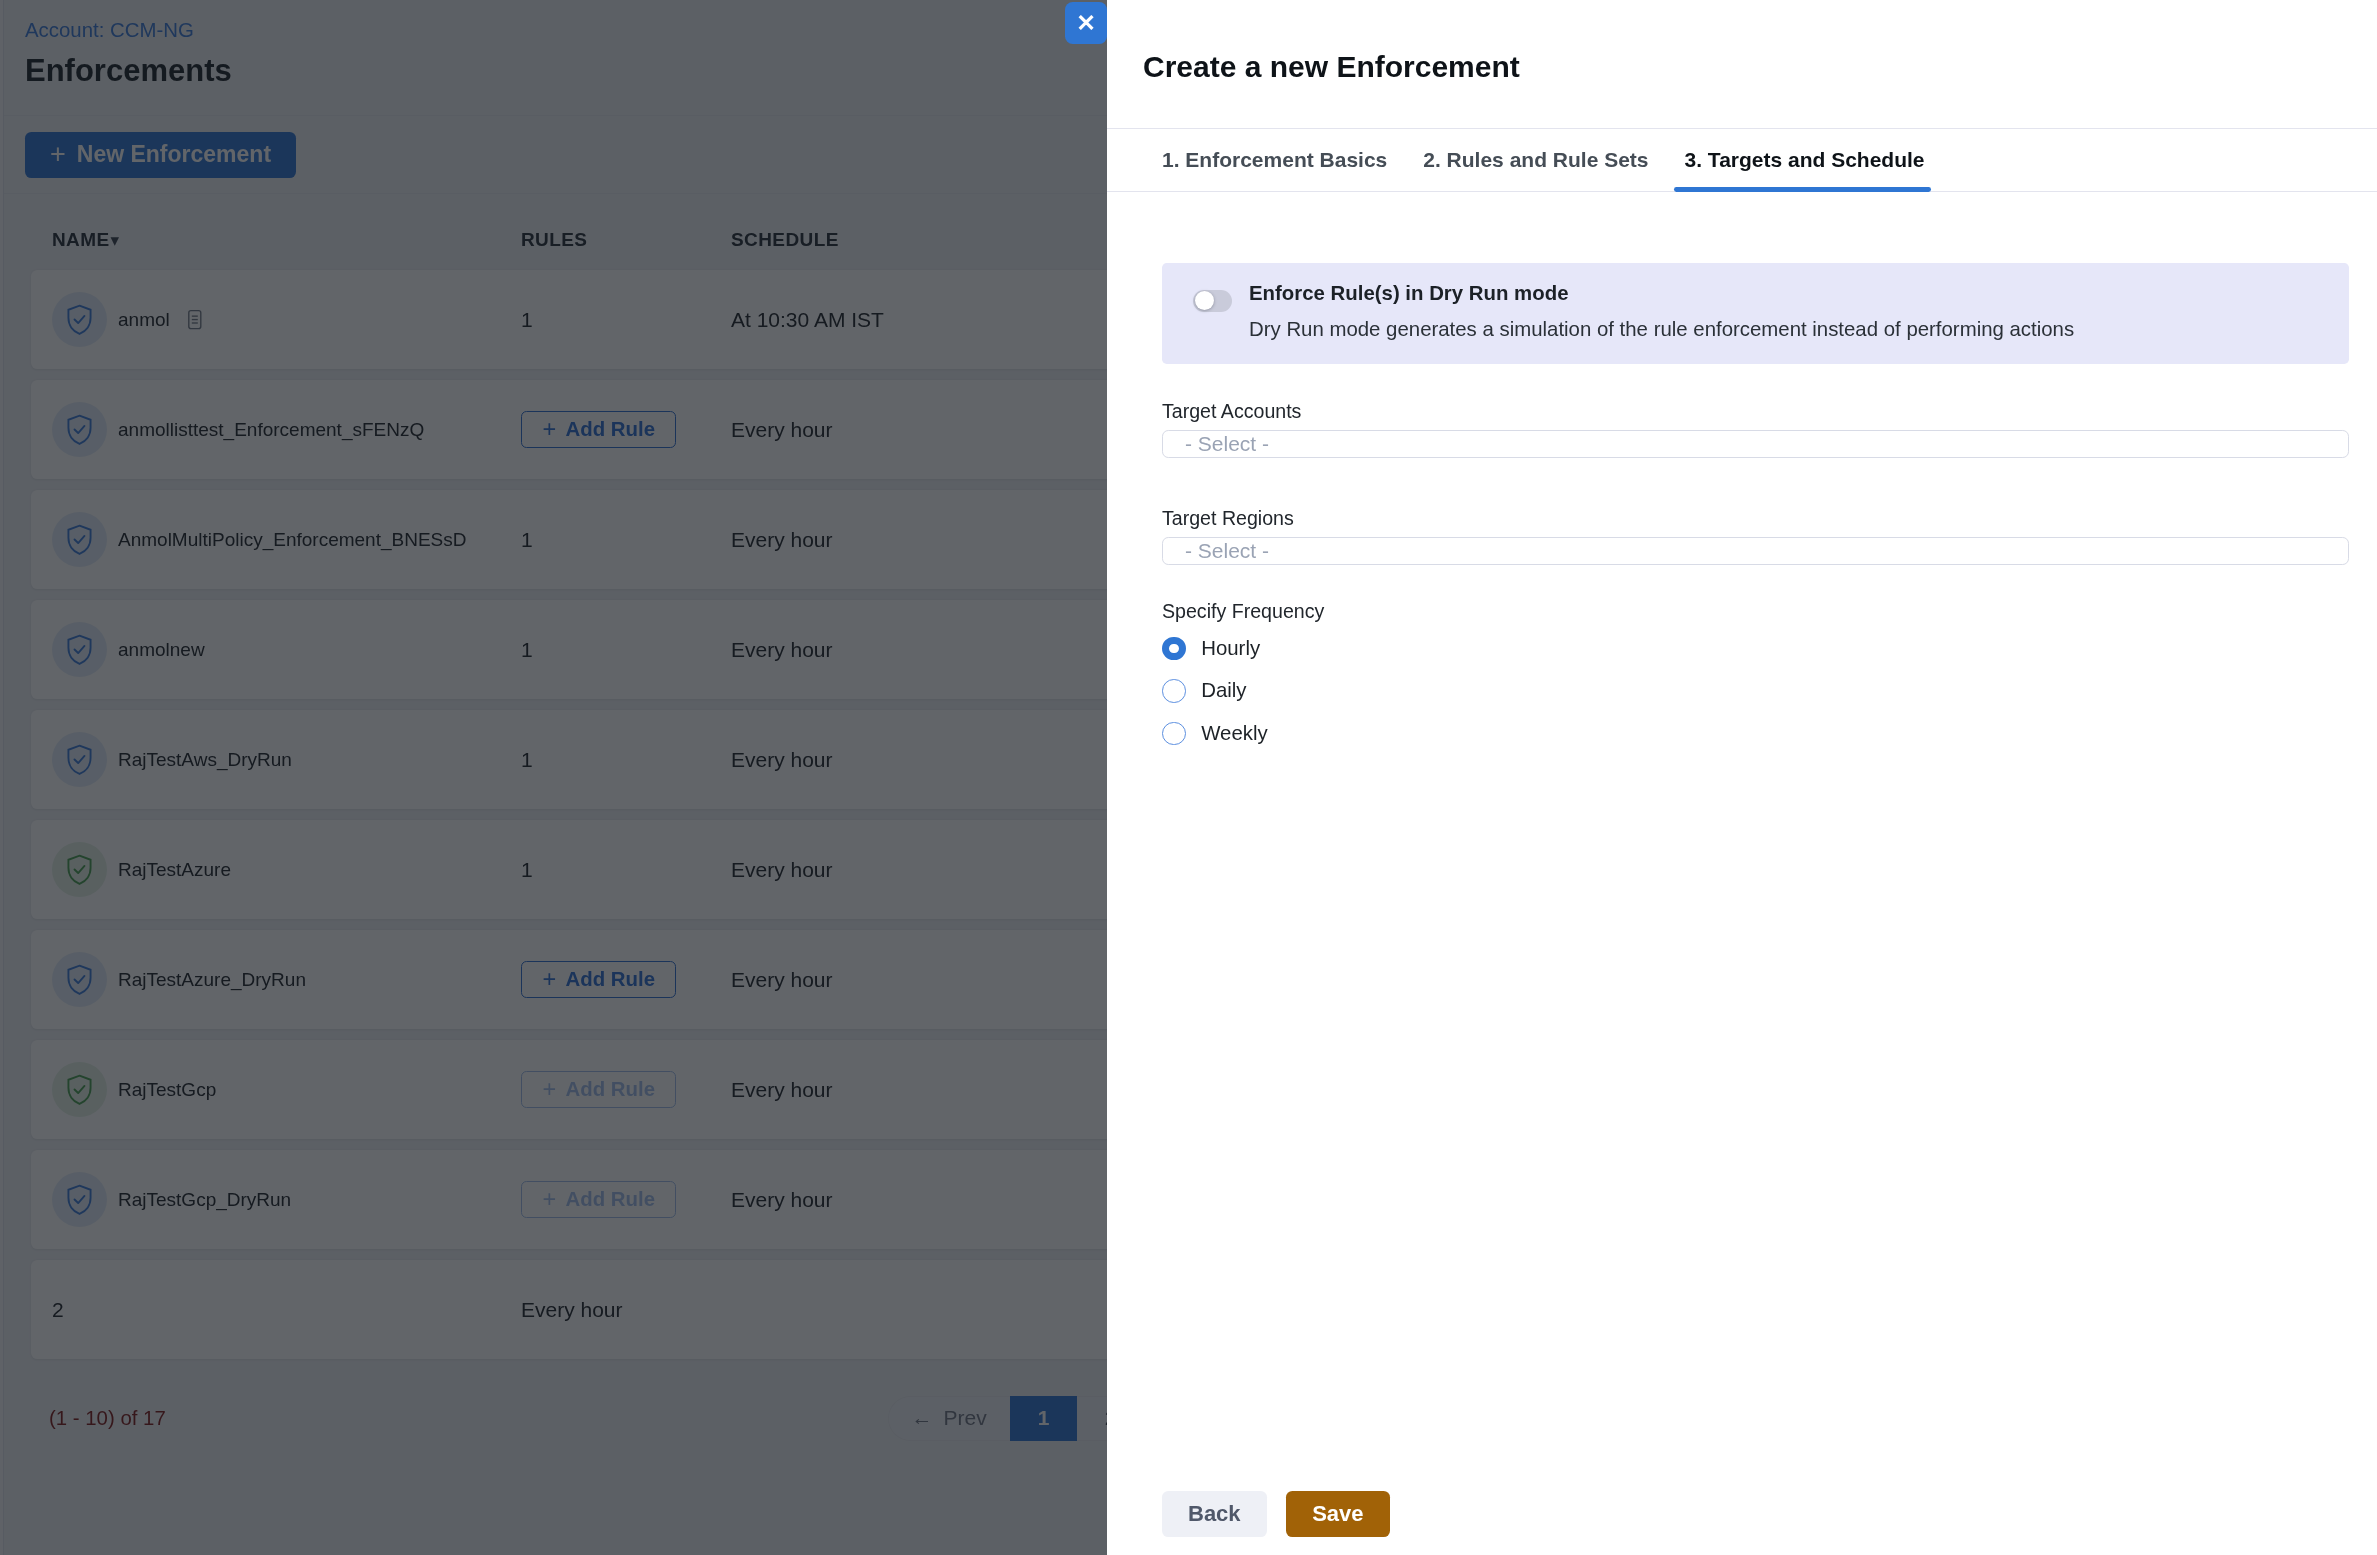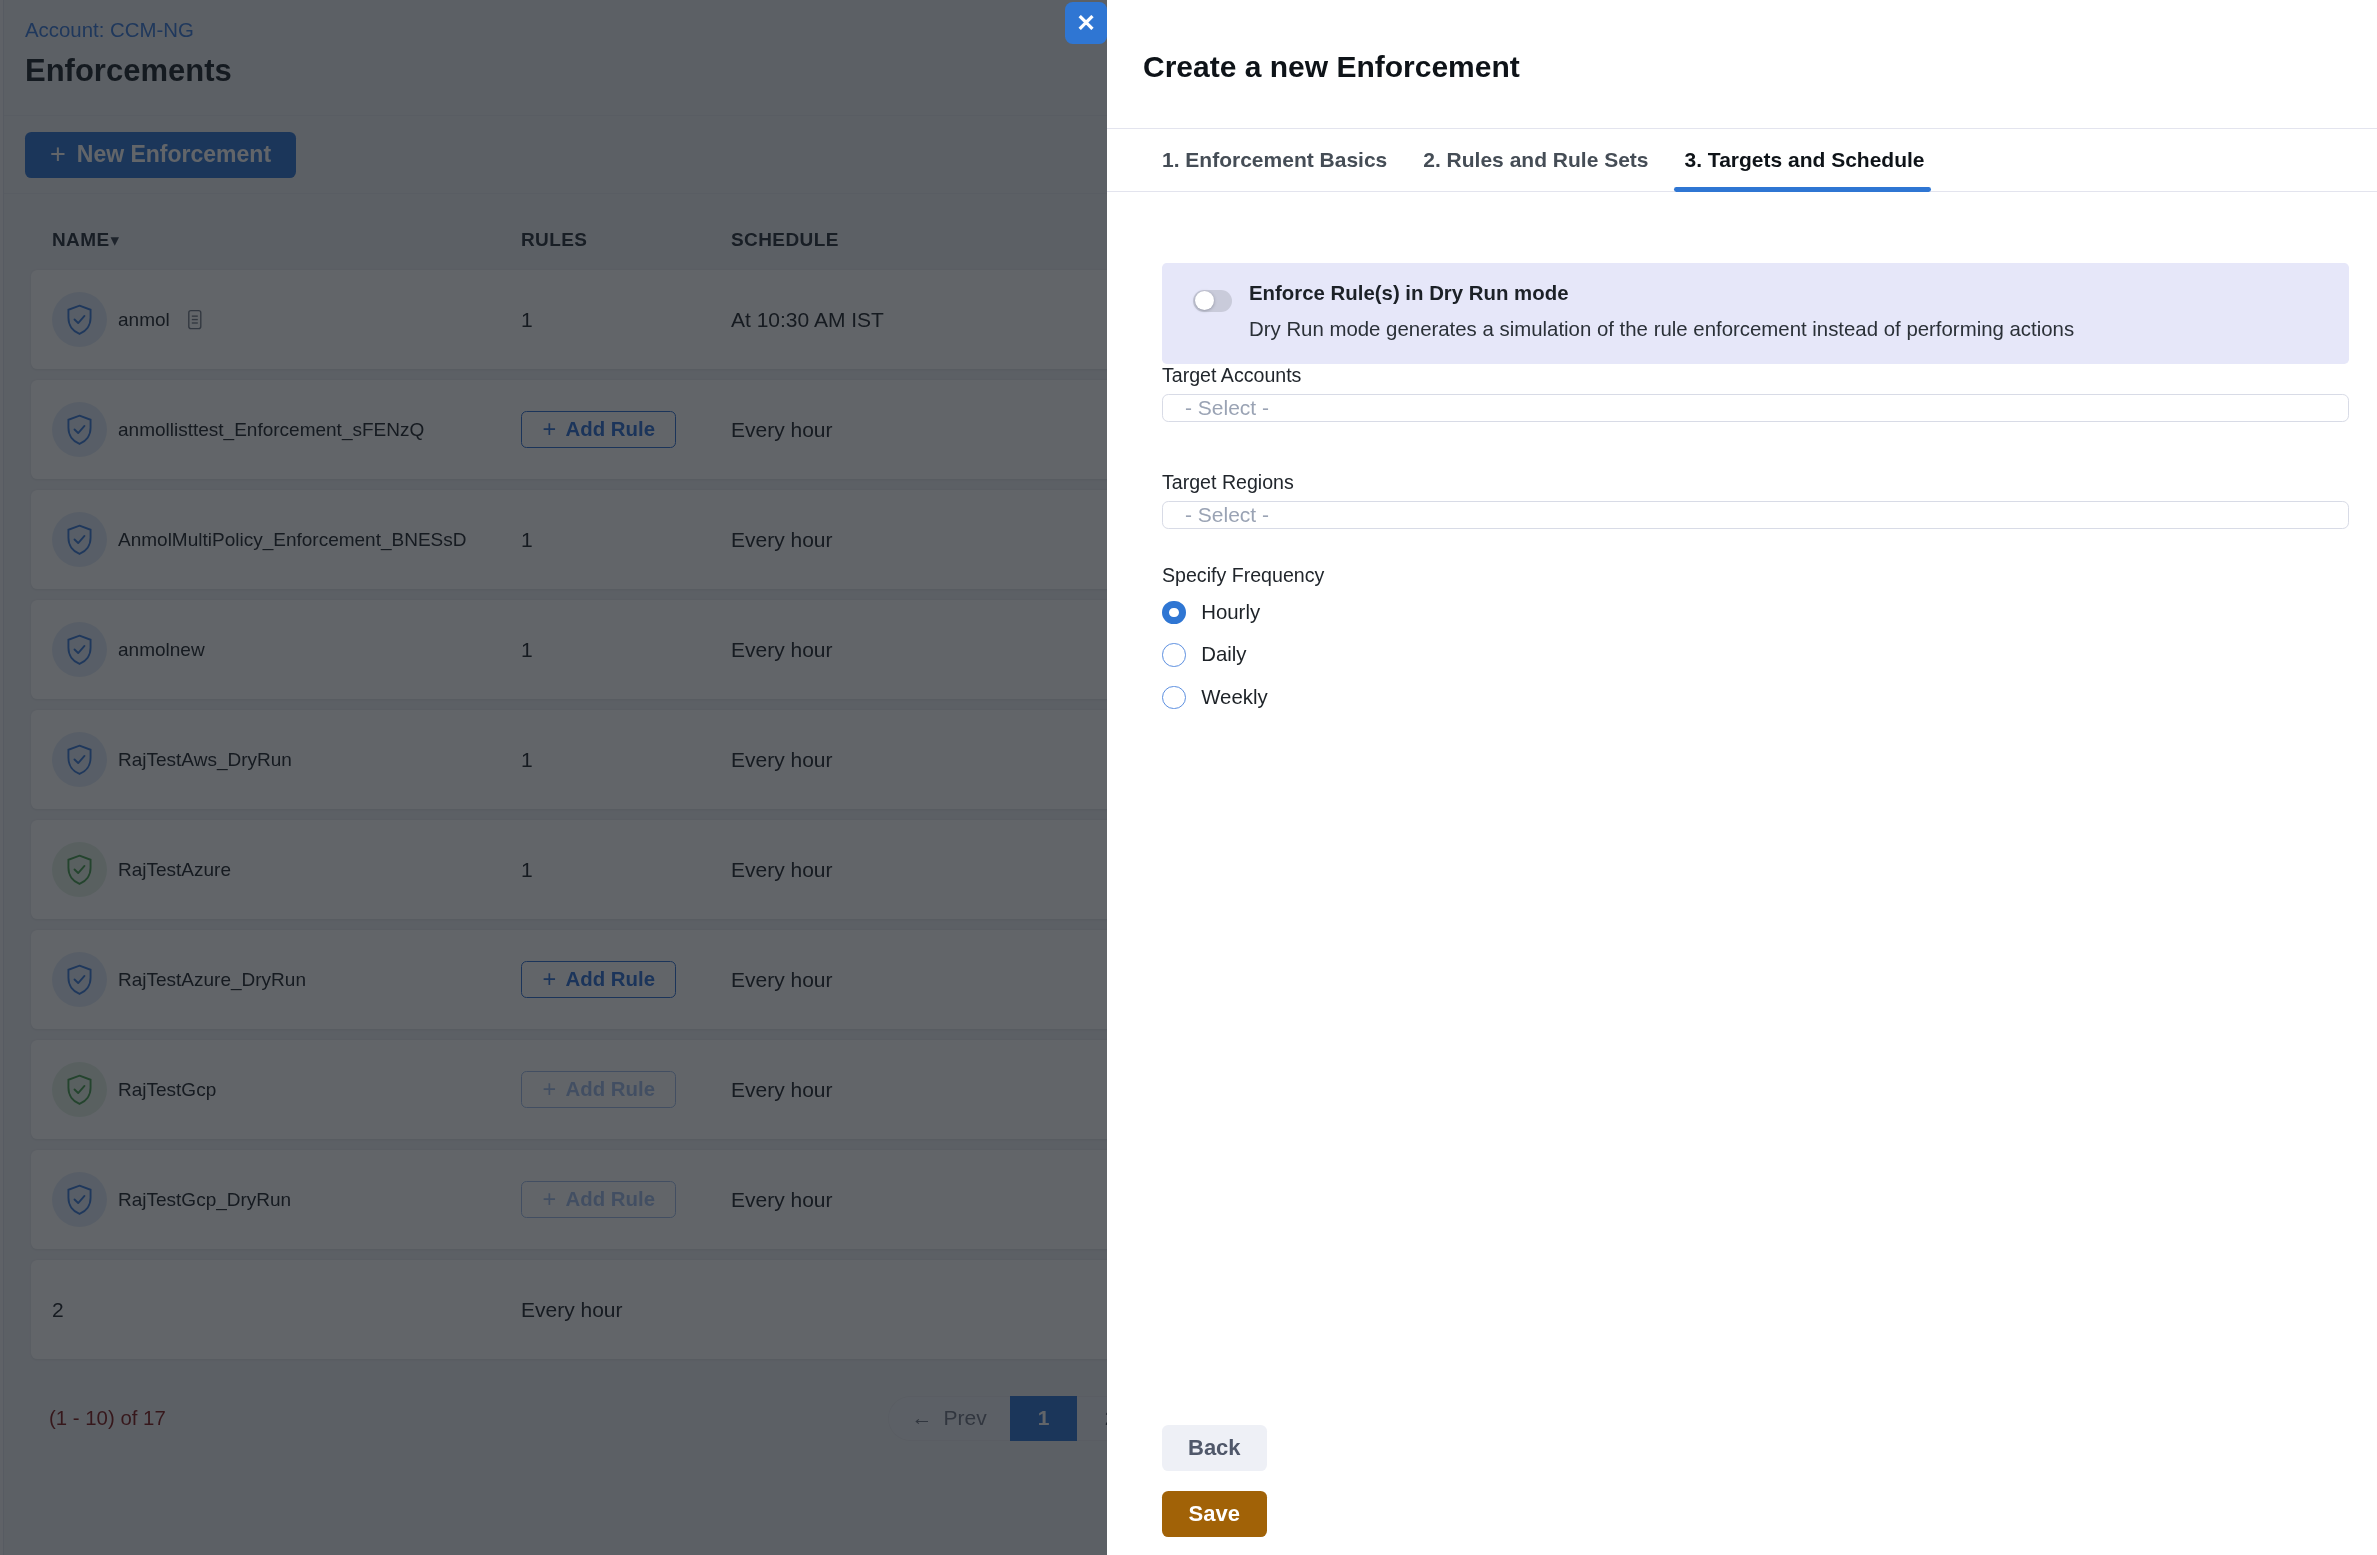--- a/index.html
+++ b/index.html
@@ -62,33 +62,33 @@
 
   .drawer-content{padding:71px 28px 0 55px;}
   .dry-run-banner{background:#e6e7f9;border-radius:4.7px;padding:19px 28px 23px 31px;display:flex;gap:17px;}
   .toggle{flex:0 0 39px;width:39px;height:22px;border-radius:11px;background:#c9cbda;position:relative;margin-top:7.8px;cursor:pointer;}
   .toggle .knob{position:absolute;left:1.6px;top:1.6px;width:19px;height:19px;border-radius:50%;background:#fff;
     box-shadow:0 0.8px 3.1px rgba(30,34,48,.35);}
   .dry-run-texts{display:flex;flex-direction:column;gap:12.5px;}
   .dry-run-title{font-size:20.4px;font-weight:700;color:#1c2127;}
   .dry-run-desc{font-size:20.4px;color:#2b3138;}
 
-  .field-label{font-size:19.6px;font-weight:500;color:#21262c;}
+  .field-label{margin-top:36px;font-size:19.6px;font-weight:500;color:#21262c;}
   .select-input{margin-top:7px;width:100%;height:28px;border:0.8px solid #d8dbe6;border-radius:6.3px;
     padding:0 22px;font-size:21px;color:#3a424d;background:#fff;outline:none;
     font-family:"Liberation Sans","DejaVu Sans",sans-serif;}
   .select-input::placeholder{color:#9aa3b4;opacity:1;}
   .freq-label{margin-top:35px;font-size:19.6px;font-weight:500;color:#21262c;}
   .radio-group{margin-top:14px;display:flex;flex-direction:column;gap:19px;}
   .radio-row{display:flex;align-items:center;gap:15.7px;cursor:pointer;}
   .radio{width:23.5px;height:23.5px;border-radius:50%;background:#fff;border:1.6px solid #5c8fe0;}
   .radio.selected{border:7px solid #2f76d3;}
   .radio-label{font-size:20.4px;font-weight:500;color:#1d2227;}
 
-  .drawer-footer{position:absolute;left:55px;bottom:19px;display:flex;gap:19.6px;flex-direction:column;}
+  .drawer-footer{position:absolute;left:55px;bottom:19px;display:flex;gap:19.6px;}
   .btn-back{height:46px;padding:0 26px;background:#eef0f6;border:none;border-radius:6.3px;
     font-size:22px;font-weight:700;color:#50586a;cursor:pointer;}
   .btn-save{height:46px;padding:0 26px;background:#a16207;border:none;border-radius:6.3px;
     font-size:22px;font-weight:700;color:#fff;cursor:pointer;}
 </style>
 </head>
 <body>
 
 <div class="page">
   <div class="edge-strip"></div>

